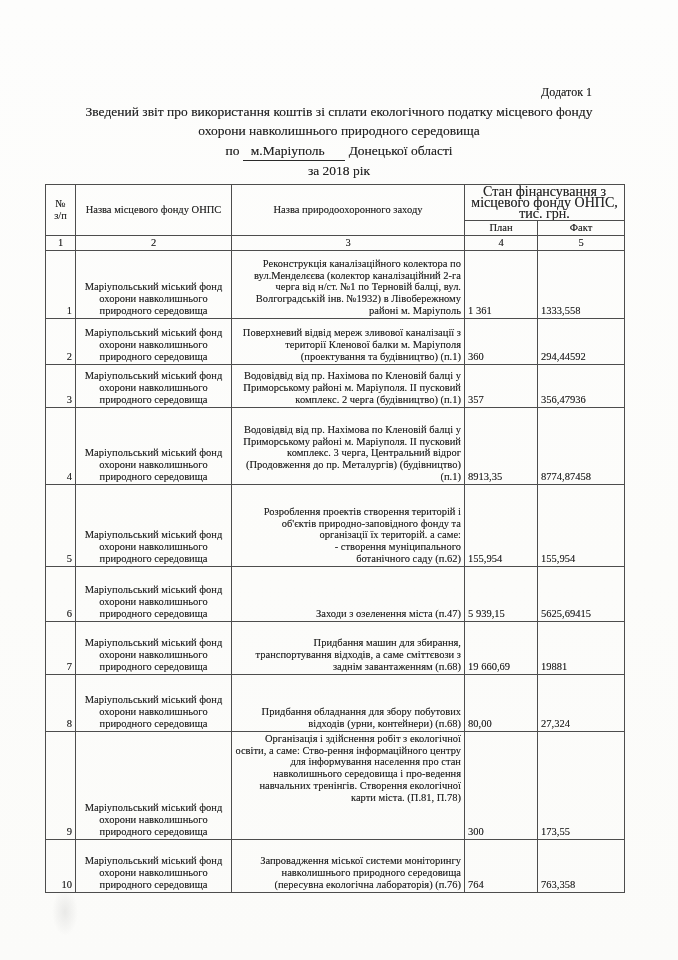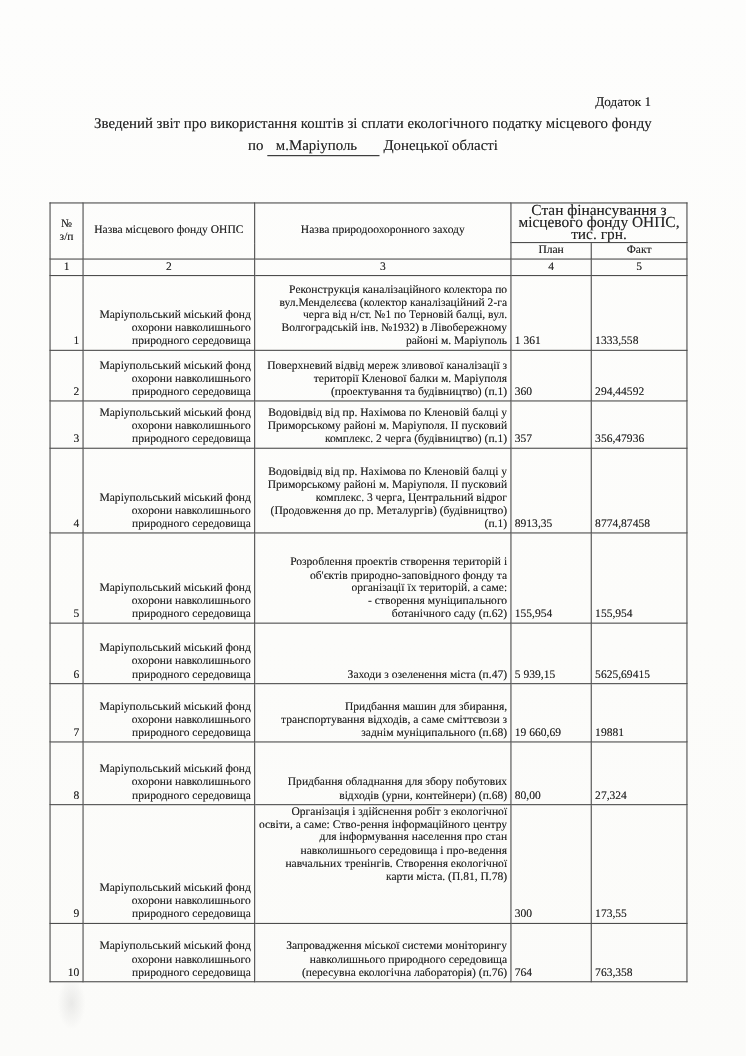--- a/index.html
+++ b/index.html
@@ -45,21 +45,21 @@
   col.c-fund { width:156px; }
   col.c-measure { width:233px; }
   col.c-plan { width:73px; }
   col.c-fact { width:87px; }
   tr.hA { height:30px; }
   tr.hB { height:15px; }
   tr.hC { height:14px; }
   th.hc { text-align:center; vertical-align:middle; padding:1px 2px; }
   th.fin { font-size:14px; line-height:11px; }
   td.num { text-align:right; vertical-align:bottom; padding:1px 3px 1px 1px; }
-  td.fund { text-align:right; vertical-align:bottom; padding:1px 3px; }
+  td.fund { text-align:center; vertical-align:bottom; padding:1px 3px; }
   td.measure { text-align:right; vertical-align:bottom; padding:1px 3px; white-space:pre-line; }
   tr.m-top td.measure { vertical-align:top; }
   td.val { text-align:left; vertical-align:bottom; padding:1px 3px; }
   td.numcell { text-align:center; vertical-align:middle; }
   tr.r1 { height:68px; }
   tr.r2 { height:46px; }
   tr.r3 { height:43px; }
   tr.r4 { height:77px; }
   tr.r5 { height:82px; }
   tr.r6 { height:55px; }
@@ -74,21 +74,23 @@
 </style>
 </head>
 <body>
 
 <div class="page">
 
   <div class="annex">Додаток 1</div>
 
   <div class="title-block">
     <div>Зведений звіт про використання коштів зі сплати екологічного податку місцевого фонду</div>
+    <div>охорони навколишнього природного середовища</div>
     <div class="loc-line"><span>по</span> <span class="city-underline">м.Маріуполь</span><span>Донецької області</span></div>
+    <div>за 2018 рік</div>
   </div>
 
   <table class="report">
     <colgroup>
       <col class="c-num">
         <col class="c-fund">
         <col class="c-measure">
         <col class="c-plan">
         <col class="c-fact">
     </colgroup>
@@ -152,21 +154,21 @@
     <tr class="r6">
       <td class="num">6</td>
       <td class="fund">Маріупольський міський фонд охорони навколишнього природного середовища</td>
       <td class="measure">Заходи з озеленення міста (п.47)</td>
       <td class="val">5 939,15</td>
       <td class="val">5625,69415</td>
     </tr>
     <tr class="r7">
       <td class="num">7</td>
       <td class="fund">Маріупольський міський фонд охорони навколишнього природного середовища</td>
-      <td class="measure">Придбання машин для збирання, транспортування відходів, а саме сміттєвози з заднім муніципального (п.68)</td>
+      <td class="measure">Придбання машин для збирання, транспортування відходів, а саме сміттєвози з заднім завантаженням (п.68)</td>
       <td class="val">19 660,69</td>
       <td class="val">19881</td>
     </tr>
     <tr class="r8">
       <td class="num">8</td>
       <td class="fund">Маріупольський міський фонд охорони навколишнього природного середовища</td>
       <td class="measure">Придбання обладнання для збору побутових відходів (урни, контейнери) (п.68)</td>
       <td class="val">80,00</td>
       <td class="val">27,324</td>
     </tr>

